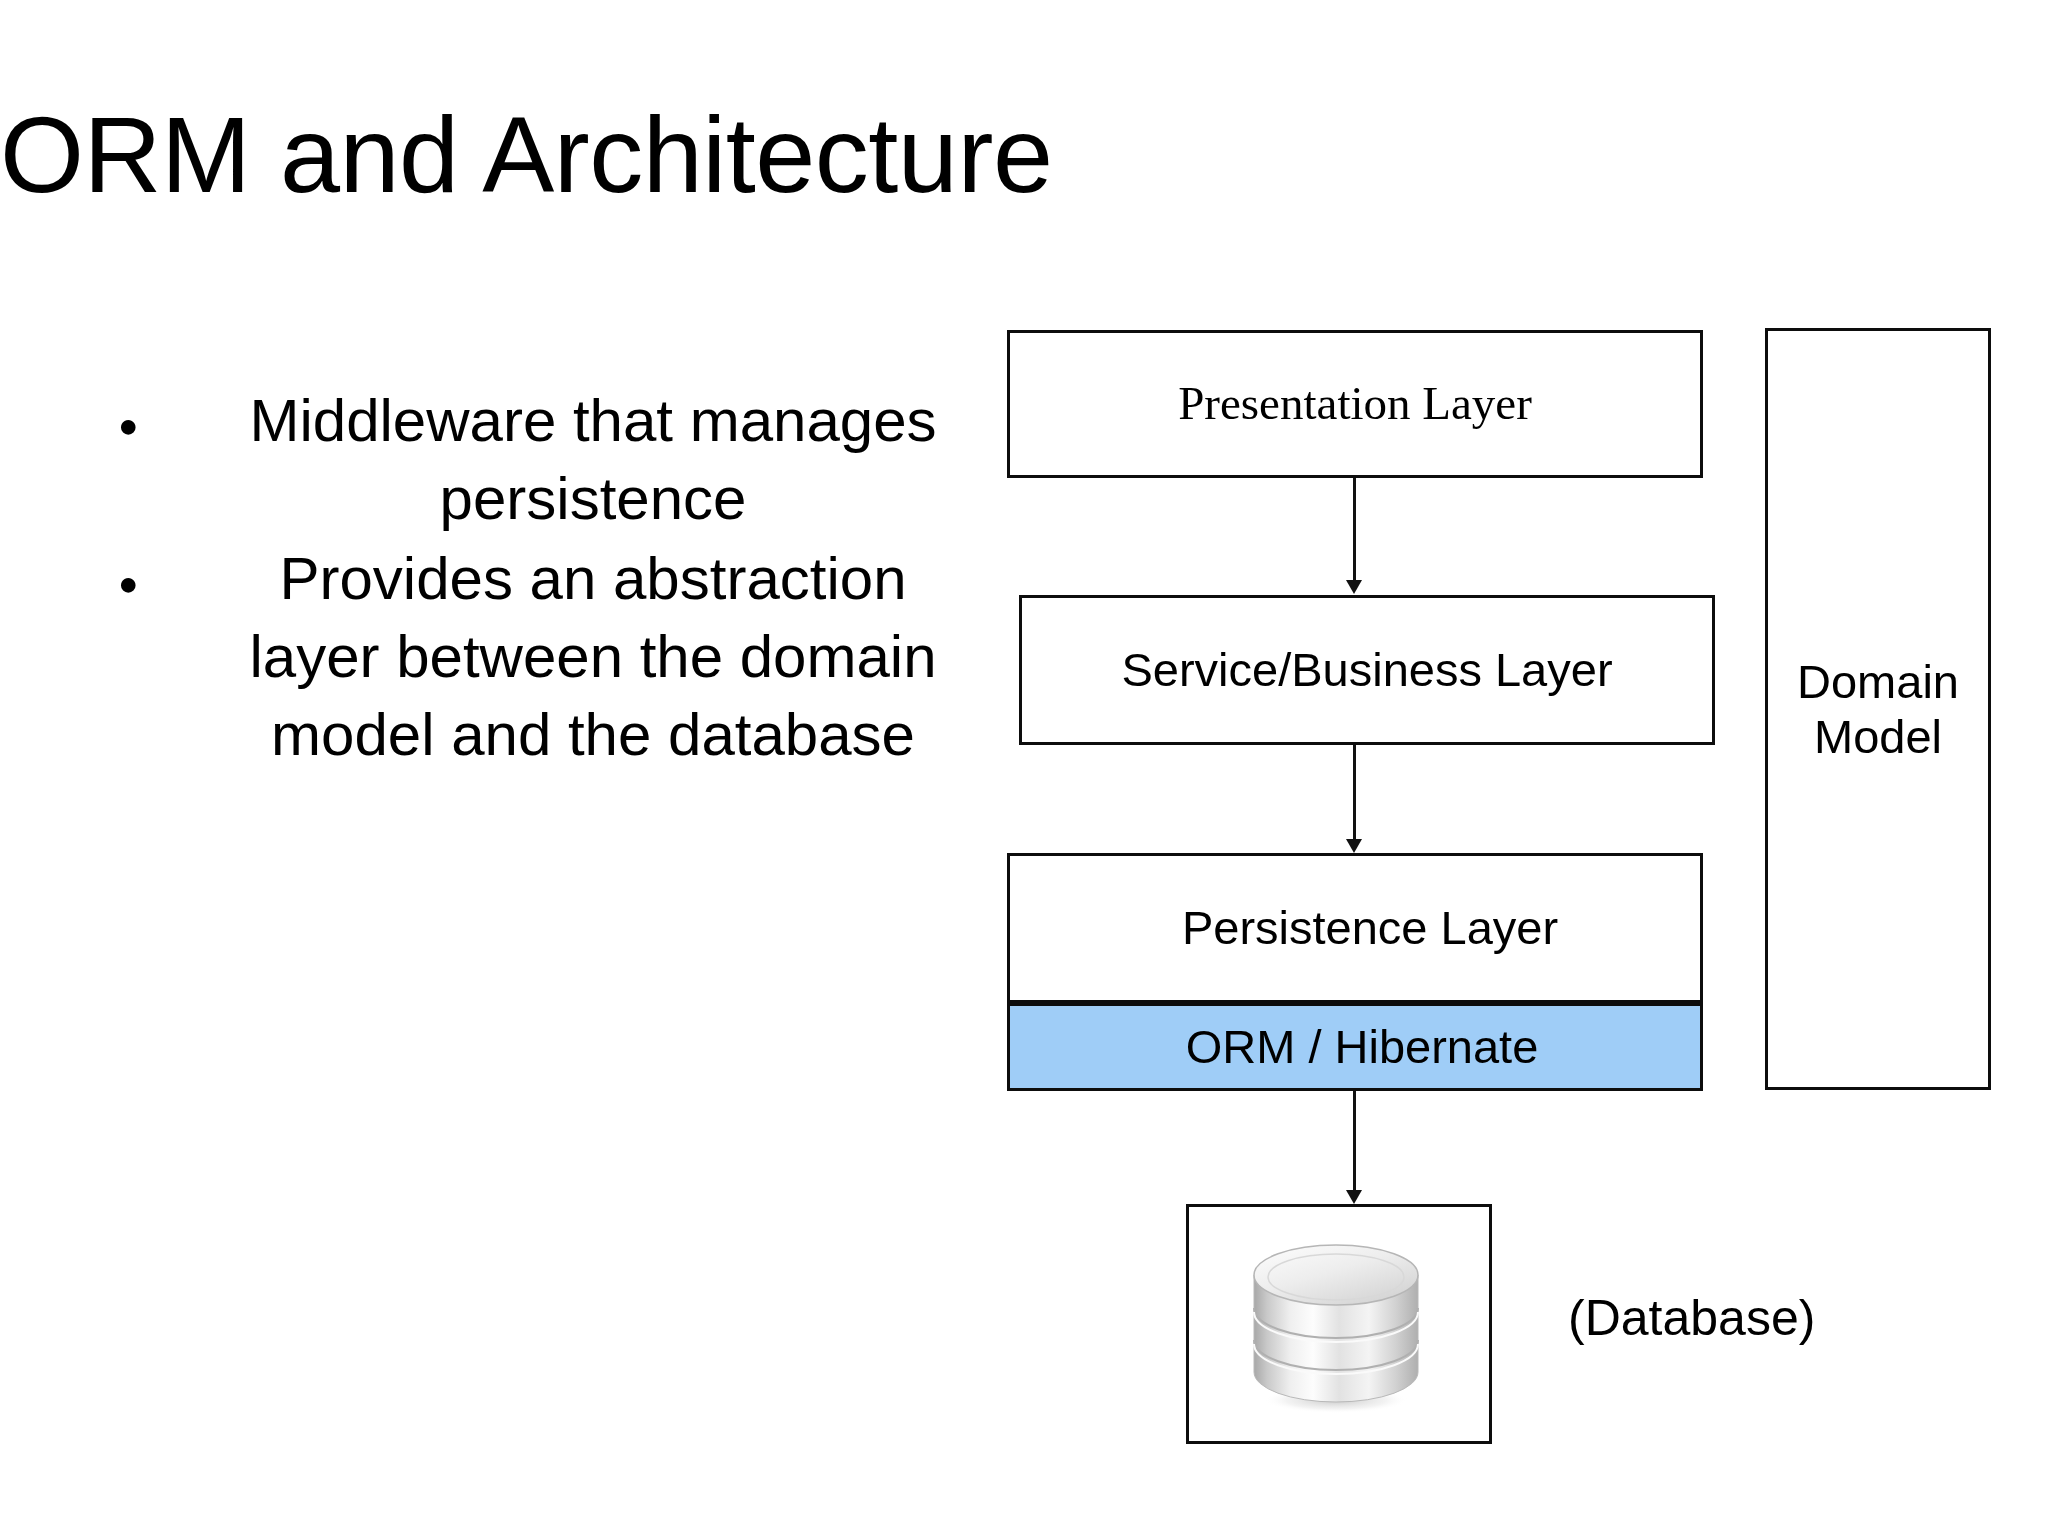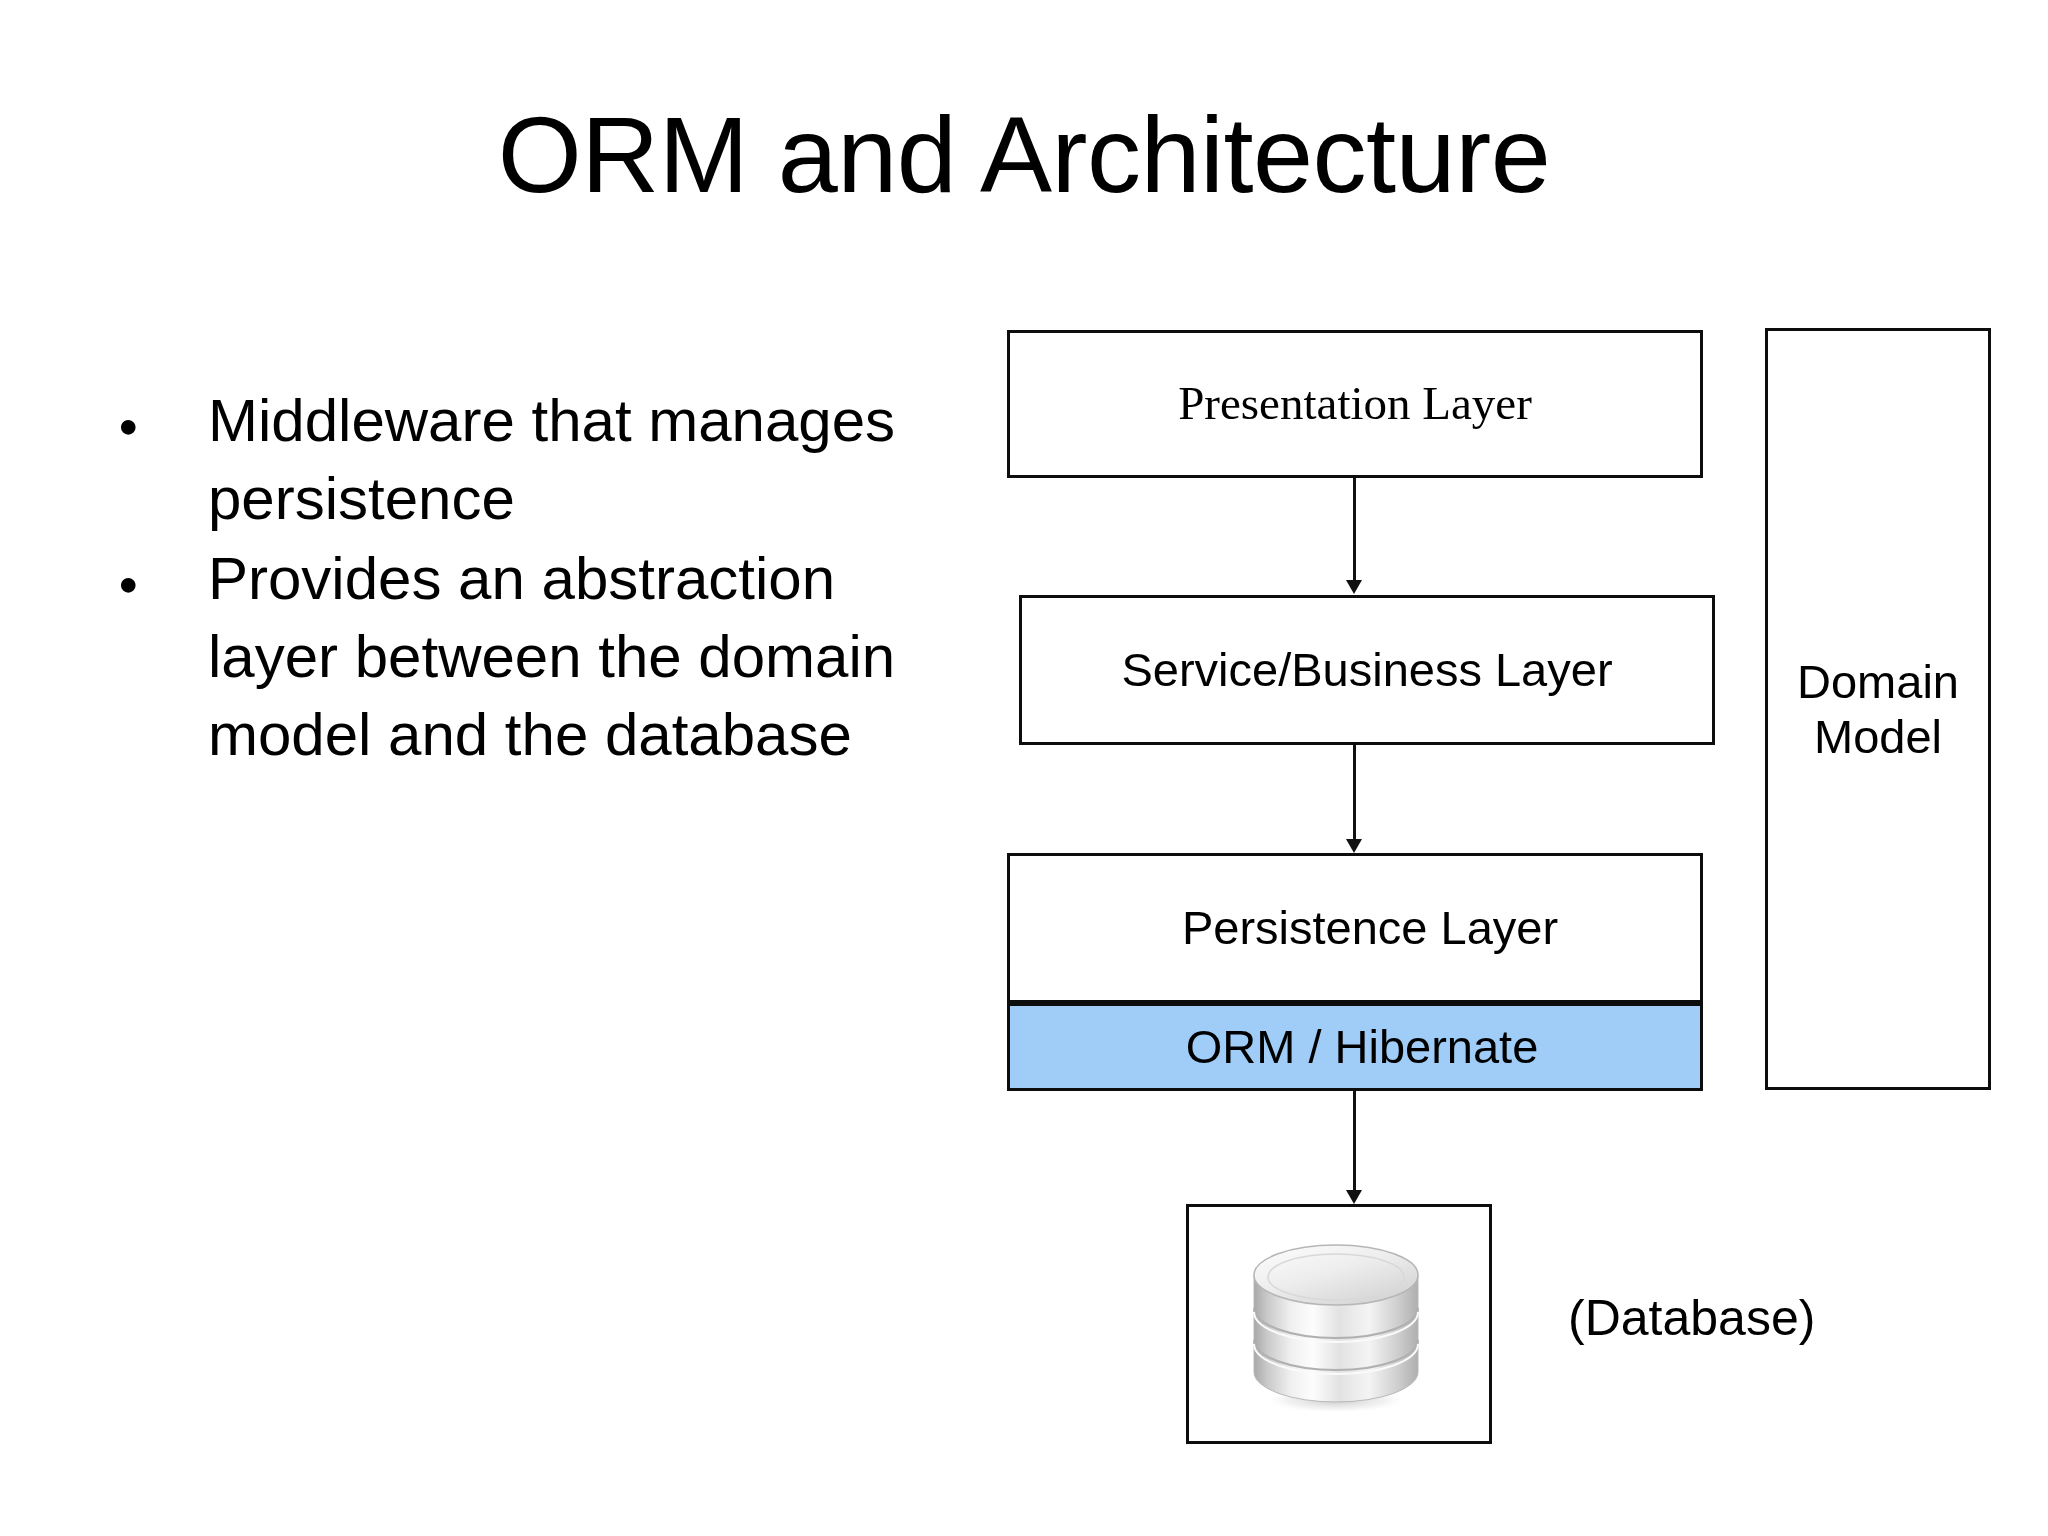--- a/index.html
+++ b/index.html
@@ -18,21 +18,20 @@
     background: #ffffff;
     overflow: hidden;
   }
 
   
   #title {
     position: absolute;
     left: 0;
     top: 98px;
     width: 2048px;
-    text-align: center;
     font-size: 108px;
     line-height: 1.05;
     font-weight: 400;
     letter-spacing: -0.5px;
     color: #000000;
     white-space: nowrap;
   }
 
   
   #bullets {
@@ -57,20 +56,21 @@
   .bullet-dot::before {
     content: "\25CF";
     font-size: 34px;
   }
   .bullet-text {
     flex: 1 1 auto;
     font-size: 60px;
     line-height: 78px;
     color: #000000;
     padding-left: 54px;
+    text-align: center;
   }
 
   
   #diagram {
     position: absolute;
     left: 0;
     top: 0;
     width: 2048px;
     height: 1536px;
   }

